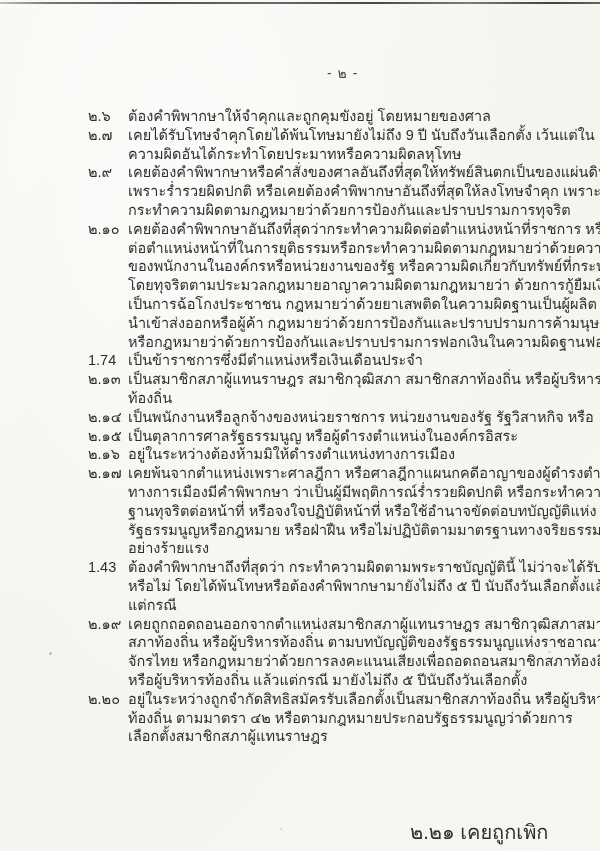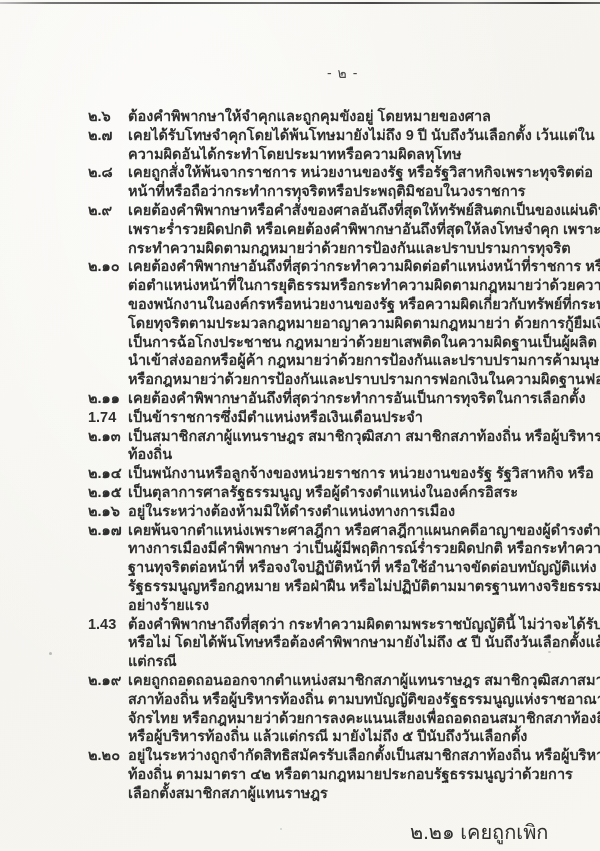--- a/index.html
+++ b/index.html
@@ -25,21 +25,21 @@
   }
 
   .page-number {
     position: absolute; top: 62px; left: 327px;
     font-size: 14px; color: #4a4a4a; letter-spacing: 1px;
   }
 
   .list {
     position: absolute; top: 107px; left: 88px; width: 470px;
   }
-  .item { display: flex; align-items: flex-start; font-weight: bold; }
+  .item { display: flex; align-items: flex-start; }
   .num {
     flex: 0 0 40px; width: 40px;
     font-size: 14.5px; line-height: 18.8px; color: #2f2f2f;
   }
   .body { flex: 1 1 auto; }
   .ln {
     font-size: 14.5px; line-height: 18.8px; color: #2f2f2f;
     white-space: nowrap;
   }
 
@@ -71,50 +71,37 @@
         </div>
       </div>
       <div class="item">
         <span class="num">๒.๗</span>
         <div class="body">
           <div class="ln">เคยได้รับโทษจำคุกโดยได้พ้นโทษมายังไม่ถึง 9 ปี นับถึงวันเลือกตั้ง เว้นแต่ใน</div>
           <div class="ln">ความผิดอันได้กระทำโดยประมาทหรือความผิดลหุโทษ</div>
         </div>
       </div>
       <div class="item">
-        <span class="num">๒.๘</span>
-        <div class="body">
-          <div class="ln">เคยถูกสั่งให้พ้นจากราชการ หน่วยงานของรัฐ หรือรัฐวิสาหกิจเพราะทุจริตต่อ</div>
-          <div class="ln">หน้าที่หรือถือว่ากระทำการทุจริตหรือประพฤติมิชอบในวงราชการ</div>
-        </div>
-      </div>
-      <div class="item">
         <span class="num">๒.๙</span>
         <div class="body">
           <div class="ln">เคยต้องคำพิพากษาหรือคำสั่งของศาลอันถึงที่สุดให้ทรัพย์สินตกเป็นของแผ่นดิน</div>
           <div class="ln">เพราะร่ำรวยผิดปกติ หรือเคยต้องคำพิพากษาอันถึงที่สุดให้ลงโทษจำคุก เพราะ</div>
           <div class="ln">กระทำความผิดตามกฎหมายว่าด้วยการป้องกันและปราบปรามการทุจริต</div>
         </div>
       </div>
       <div class="item">
         <span class="num">๒.๑๐</span>
         <div class="body">
           <div class="ln">เคยต้องคำพิพากษาอันถึงที่สุดว่ากระทำความผิดต่อตำแหน่งหน้าที่ราชการ หรือ</div>
           <div class="ln">ต่อตำแหน่งหน้าที่ในการยุติธรรมหรือกระทำความผิดตามกฎหมายว่าด้วยความผิด</div>
           <div class="ln">ของพนักงานในองค์กรหรือหน่วยงานของรัฐ หรือความผิดเกี่ยวกับทรัพย์ที่กระทำ</div>
           <div class="ln">โดยทุจริตตามประมวลกฎหมายอาญาความผิดตามกฎหมายว่า ด้วยการกู้ยืมเงินที่</div>
           <div class="ln">เป็นการฉ้อโกงประชาชน กฎหมายว่าด้วยยาเสพติดในความผิดฐานเป็นผู้ผลิต</div>
           <div class="ln">นำเข้าส่งออกหรือผู้ค้า กฎหมายว่าด้วยการป้องกันและปราบปรามการค้ามนุษย์</div>
           <div class="ln">หรือกฎหมายว่าด้วยการป้องกันและปราบปรามการฟอกเงินในความผิดฐานฟอกเงิน</div>
-        </div>
-      </div>
-      <div class="item">
-        <span class="num">๒.๑๑</span>
-        <div class="body">
-          <div class="ln">เคยต้องคำพิพากษาอันถึงที่สุดว่ากระทำการอันเป็นการทุจริตในการเลือกตั้ง</div>
         </div>
       </div>
       <div class="item">
         <span class="num">1.74</span>
         <div class="body">
           <div class="ln">เป็นข้าราชการซึ่งมีตำแหน่งหรือเงินเดือนประจำ</div>
         </div>
       </div>
       <div class="item">
         <span class="num">๒.๑๓</span>

